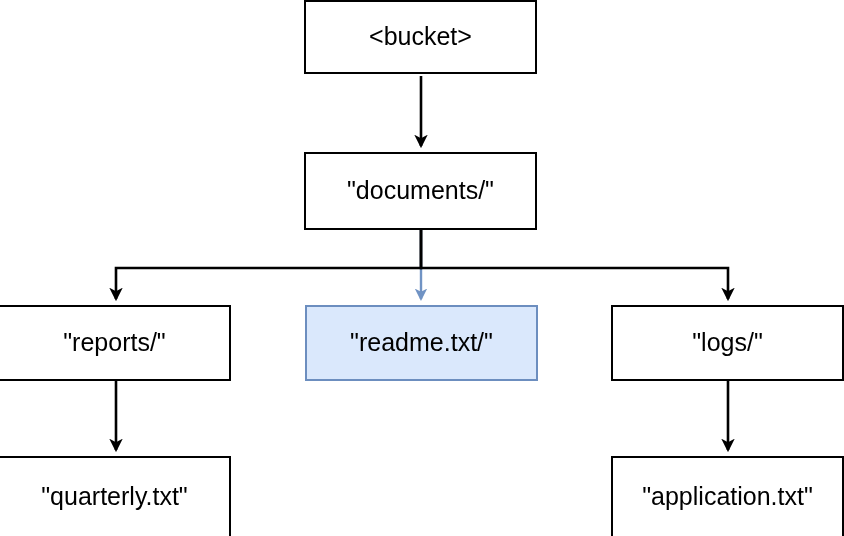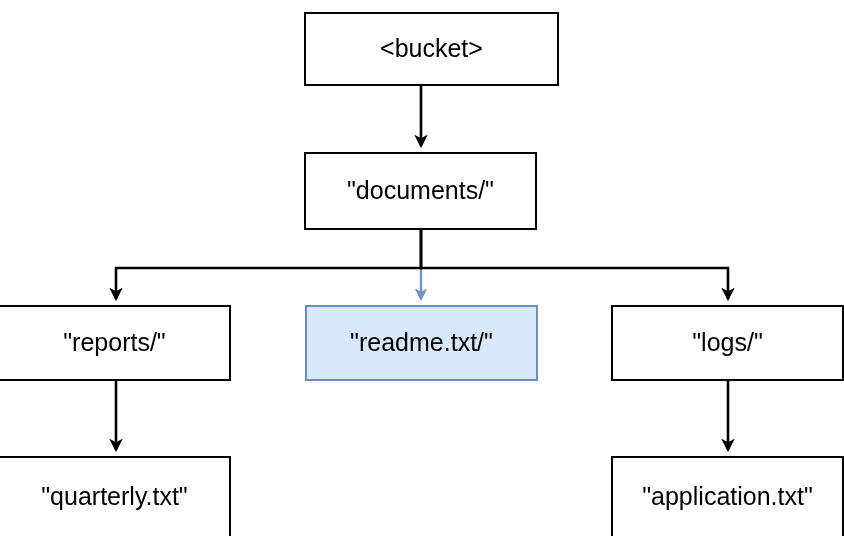--- a/index.html
+++ b/index.html
@@ -46,21 +46,21 @@
   }
   .node.highlight {
     background: #dae8fc;
     border: 2px solid #6c8ebf;
   }
   .node.highlight .node-label {
     color: #000000;
   }
 
   
-  #node-bucket        { left: 304px; top: 12px;   width: 255px; height: 74px; }
+  #node-bucket        { left: 304px; top: 0;   width: 233px; height: 74px; }
   #node-documents     { left: 304px; top: 152px; width: 233px; height: 78px; }
   #node-reports       { left: -2px;  top: 305px; width: 233px; height: 76px; }
   #node-readme        { left: 305px; top: 305px; width: 233px; height: 76px; }
   #node-logs          { left: 611px; top: 305px; width: 233px; height: 76px; }
   #node-quarterly     { left: -2px;  top: 456px; width: 233px; height: 82px; }
   #node-application   { left: 611px; top: 456px; width: 233px; height: 82px; }
 </style>
 </head>
 <body>
 

